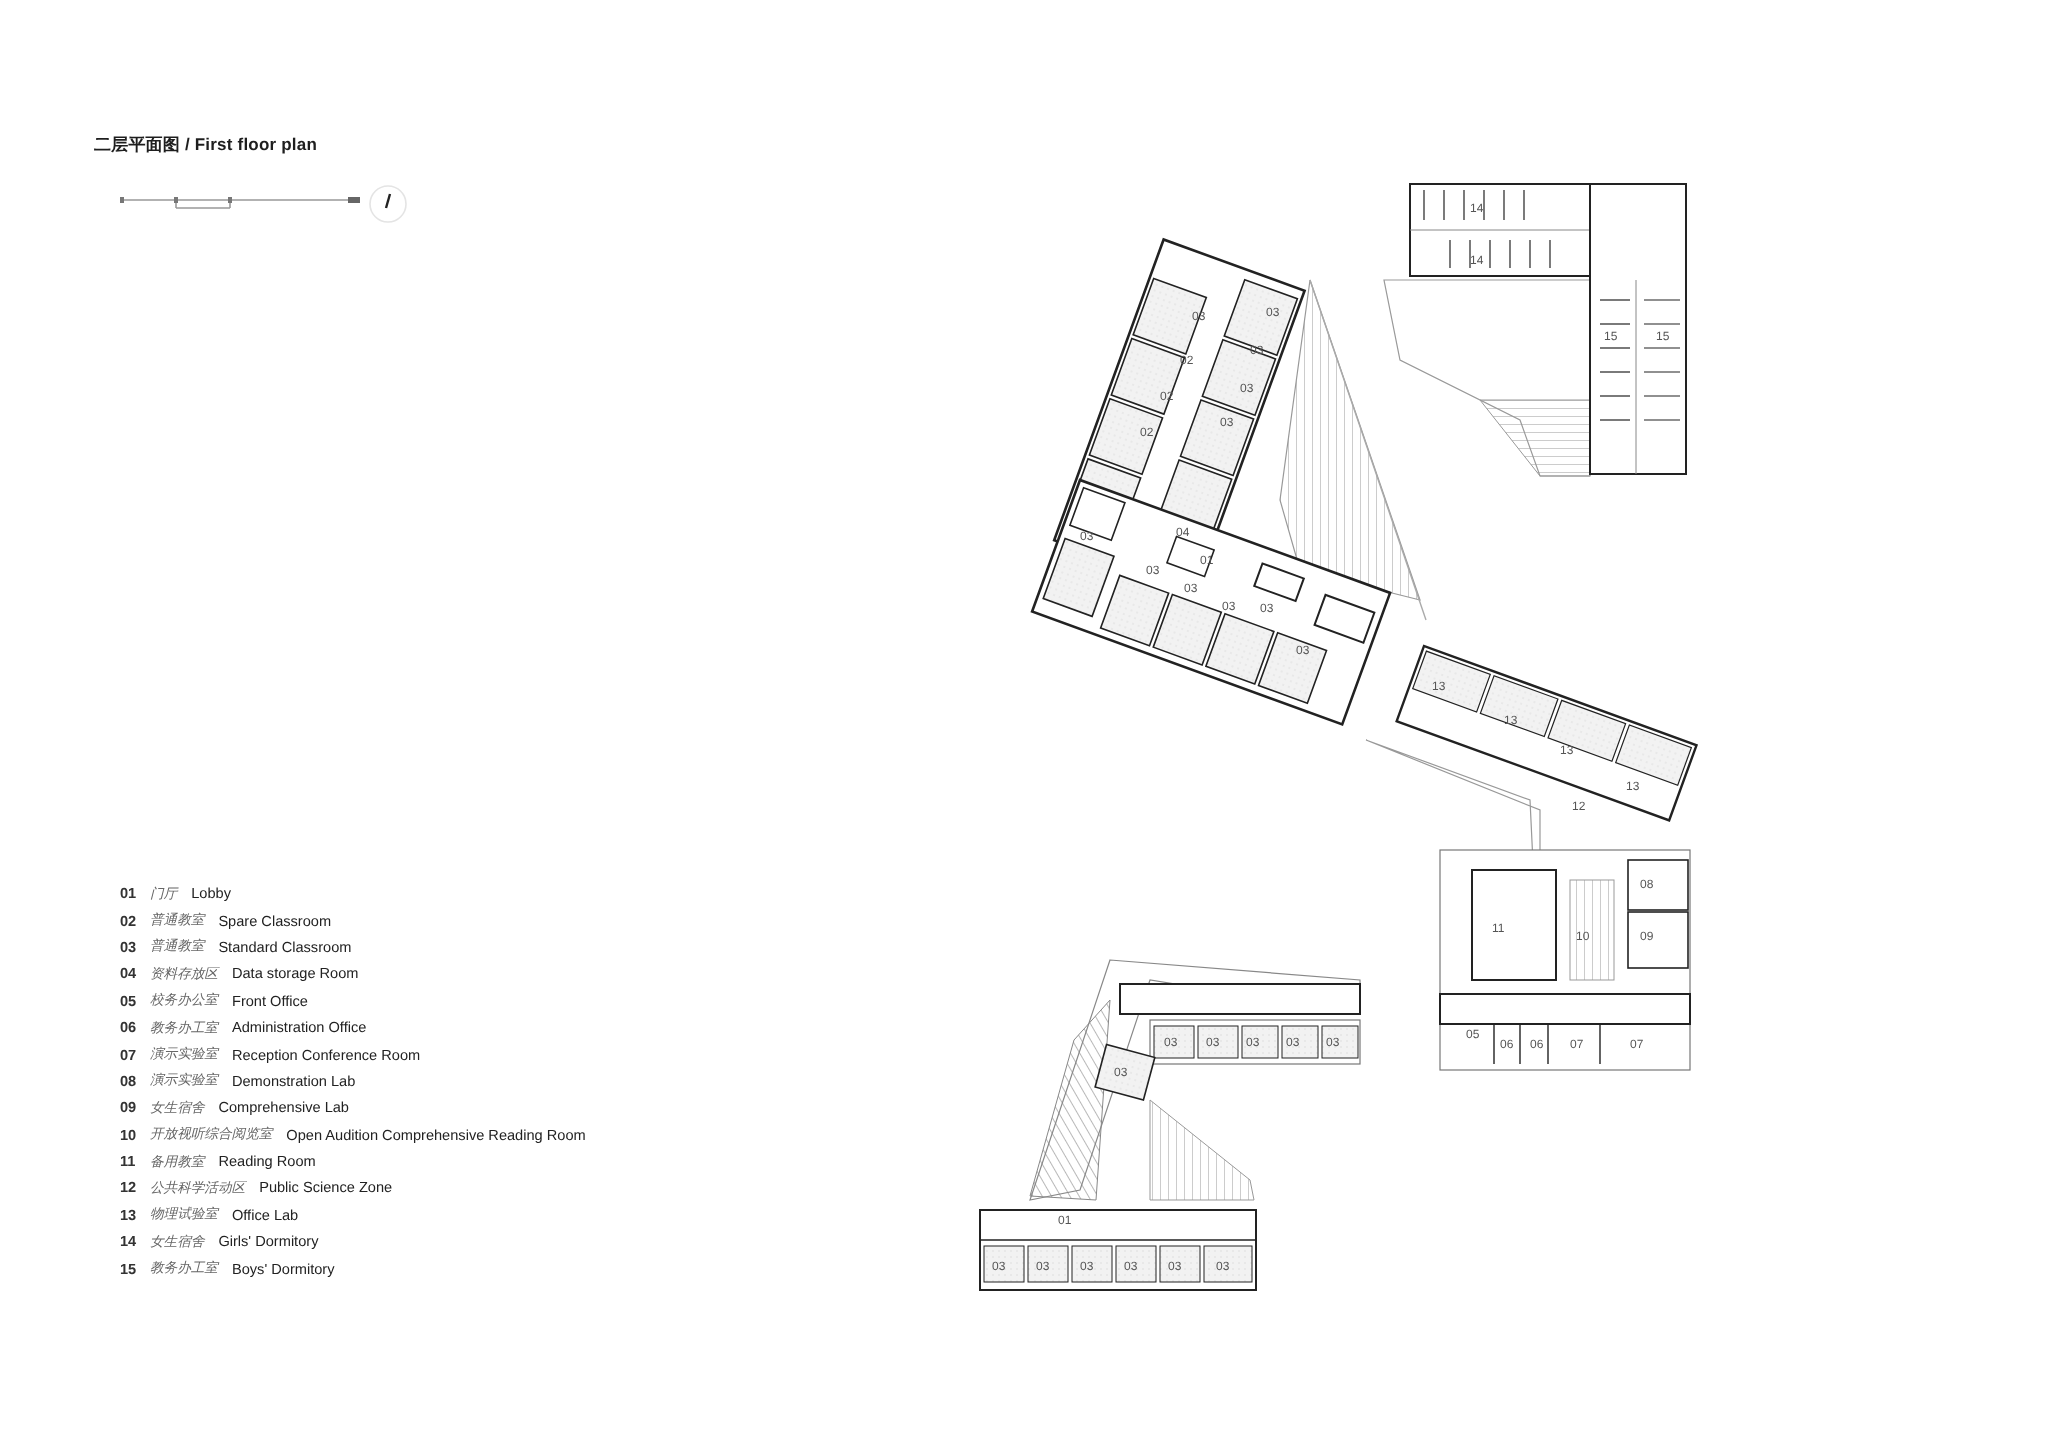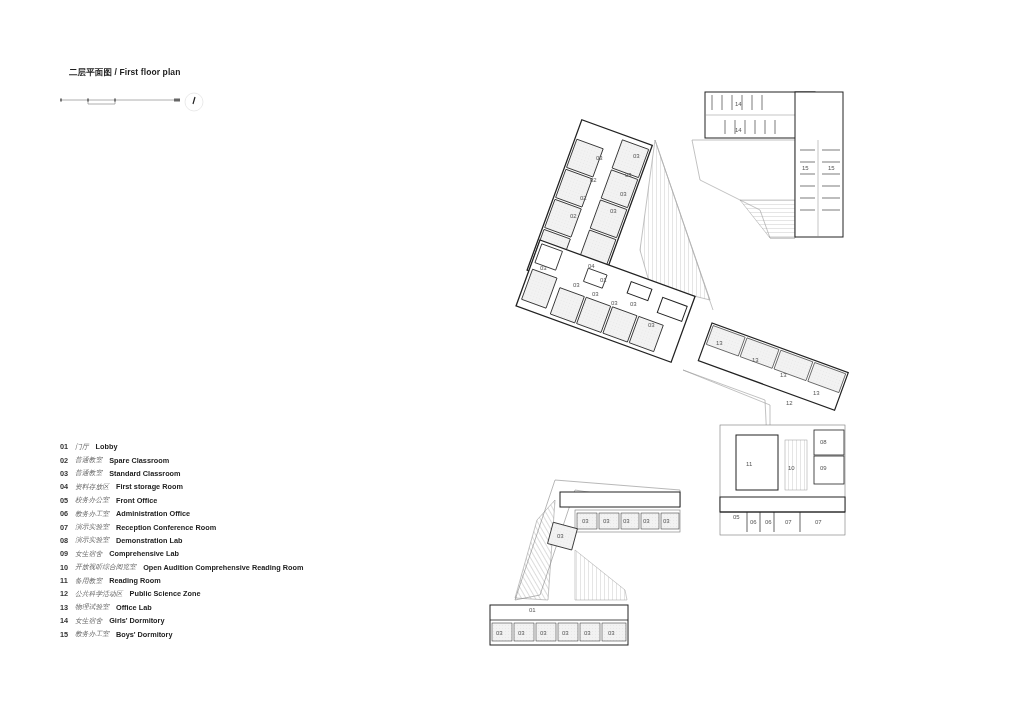--- a/index.html
+++ b/index.html
@@ -1,25 +1,25 @@
 <!DOCTYPE html>
 <html><head>
 <meta charset="utf-8">
 <style>
   html, body { margin: 0; padding: 0; background: #ffffff; }
   body { width: 1024px; height: 723px; position: relative; overflow: hidden;
          font-family: "Liberation Sans", "DejaVu Sans", sans-serif; color: #222; }
-  .title { position: absolute; left: 69px; top: 67px; font-size: 8.5px; font-weight: bold; color: #1e1e1e; letter-spacing: 0.1px; }
+  .title { position: absolute; left: 47px; top: 67px; font-size: 8.5px; font-weight: bold; color: #1e1e1e; letter-spacing: 0.1px; }
   .scalebar { position: absolute; left: 58px; top: 92px; width: 150px; height: 22px; }
   .north { position: absolute; left: 184px; top: 92px; width: 20px; height: 20px; }
   .legend { position: absolute; left: 60px; top: 440px; }
   .legend-item { height: 13.4px; display: flex; align-items: center; font-size: 7.3px; white-space: nowrap; }
   .legend-num { width: 13px; font-weight: bold; color: #333; }
   .legend-cn { color: #666; margin-left: 2px; margin-right: 7px; font-family: "DejaVu Sans", sans-serif; font-size: 6.8px; font-style: italic; }
-  .legend-en { font-weight: bold; color: #222; }
+  .legend-en { font-weight: normal; color: #222; }
   .plan { position: absolute; left: 0; top: 0; width: 1024px; height: 723px; }
   .plan text { font-family: "Liberation Sans", sans-serif; font-size: 6px; fill: #555; }
 </style>
 </head>
 <body>
 
 <div class="title">二层平面图 / First floor plan</div>
 
 <svg class="scalebar" viewBox="0 0 150 22">
   <line x1="3" y1="8" x2="120" y2="8" stroke="#999" stroke-width="0.8"></line>
@@ -49,21 +49,21 @@
       <span class="legend-en">Spare Classroom</span>
     </div>
   <div class="legend-item">
       <span class="legend-num">03</span>
       <span class="legend-cn">普通教室</span>
       <span class="legend-en">Standard Classroom</span>
     </div>
   <div class="legend-item">
       <span class="legend-num">04</span>
       <span class="legend-cn">资料存放区</span>
-      <span class="legend-en">First storage Room</span>
+      <span class="legend-en">Data storage Room</span>
     </div>
   <div class="legend-item">
       <span class="legend-num">05</span>
       <span class="legend-cn">校务办公室</span>
       <span class="legend-en">Front Office</span>
     </div>
   <div class="legend-item">
       <span class="legend-num">06</span>
       <span class="legend-cn">教务办工室</span>
       <span class="legend-en">Administration Office</span>

